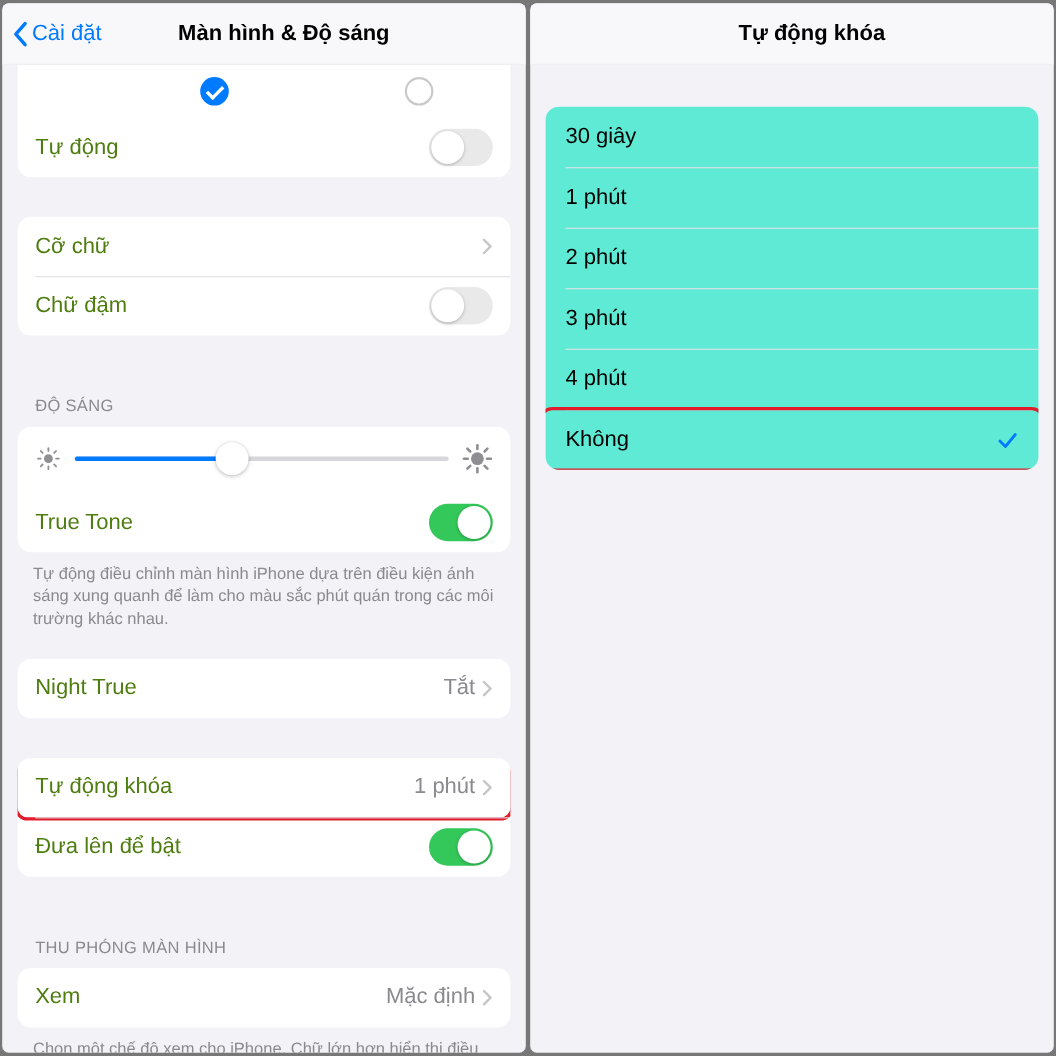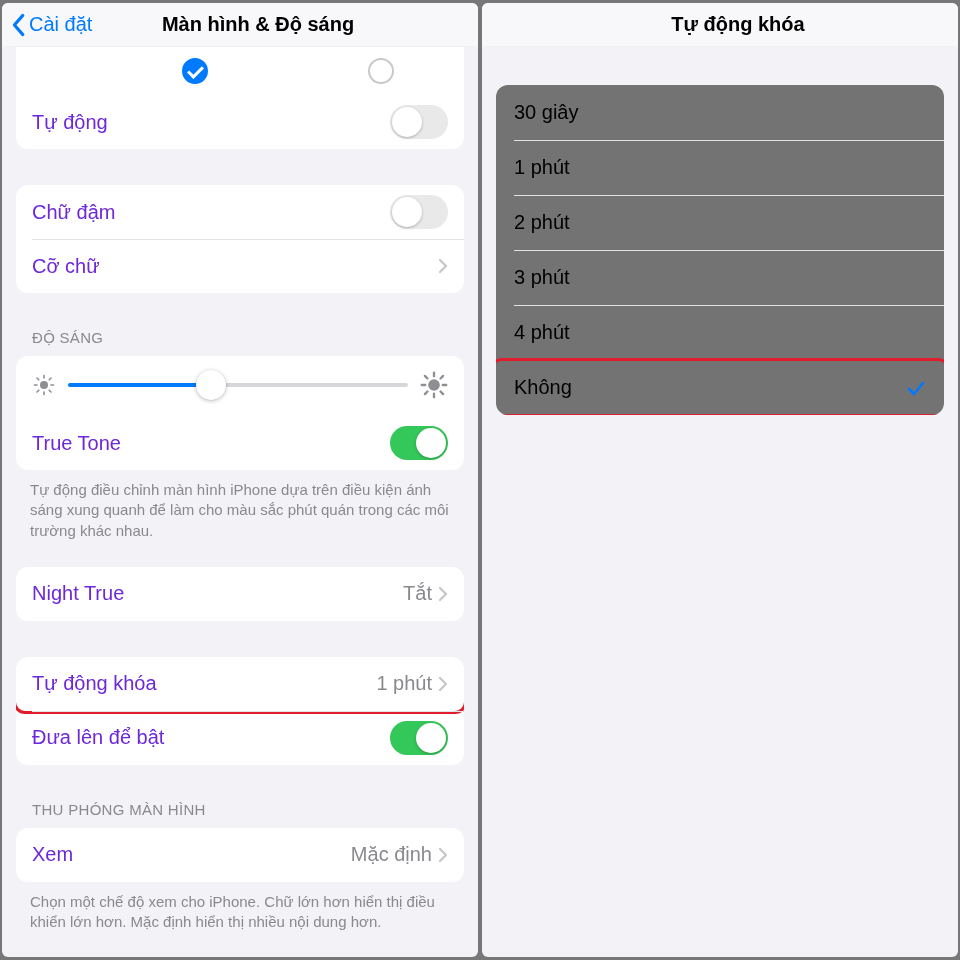--- a/index.html
+++ b/index.html
@@ -21,21 +21,21 @@
     width: 476px;
     height: 954px;
     background: #f2f2f7;
     border-radius: 6px;
     overflow: hidden;
     position: relative;
     display: flex;
     flex-direction: column;
   }
   .navbar {
-    height: 44px;
+    height: 56px;
     background: rgba(248,248,250,0.94);
     border-bottom: 1px solid rgba(0,0,0,0.03);
     display: flex;
     align-items: center;
     justify-content: center;
     position: relative;
     flex: 0 0 auto;
     padding-left: 36px;
   }
   .nav-back {
@@ -79,21 +79,21 @@
   }
   .row + .row::before {
     content: "";
     position: absolute;
     left: 16px; right: 0; top: 0;
     height: 1px;
     background: #e2e2e6;
   }
   .row-label {
     font-size: 20px;
-    color: #6d28d9;
+    color: #4d7c0f;
   }
   .row-value {
     font-size: 20px;
     color: #8a8a8e;
     margin-right: 6px;
   }
   .row-right { display: flex; align-items: center; }
   .chev { color: #c6c6c9; }
   .chev svg { width: 10px; height: 16px; display: block; }
   .toggle {
@@ -112,21 +112,21 @@
     background: #fff;
     box-shadow: 0 1px 3px rgba(0,0,0,0.25);
     transition: none;
   }
   .toggle.on .knob { left: 26px; }
   .section-header {
     font-size: 15px;
     color: #8a8a8e;
     letter-spacing: 0.3px;
     padding: 0 30px 10px 30px;
-    margin-top: 36px;
+    margin-top: 56px;
   }
   .section-footer {
     font-size: 15px;
     color: #8a8a8e;
     line-height: 1.35;
     padding: 10px 28px 0 28px;
   }
   .highlight {
     position: relative;
   }
@@ -215,21 +215,21 @@
     transform: rotate(45deg);
   }
   .radio-strip {
     display: flex;
     align-items: center;
     gap: 160px;
     padding-left: 95px;
   }
   
   .opt-group {
-    background: #737373;
+    background: #5eead4;
     border-radius: 12px;
     margin: 38px 14px 0 14px;
     overflow: hidden;
     text-align: right;
   }
   .opt {
     min-height: 55px;
     padding: 0 18px;
     display: flex;
     align-items: center;
@@ -288,32 +288,32 @@
         <div class="row">
           <span class="row-label">Tự động</span>
           <div class="toggle">
                 <div class="knob"></div>
               </div>
         </div>
       </div>
 
       <div class="group spaced">
         <div class="row">
-          <span class="row-label">Chữ đậm</span>
-          <div class="toggle">
-                <div class="knob"></div>
-              </div>
-        </div>
-        <div class="row">
           <span class="row-label">Cỡ chữ</span>
           <span class="chev">
                 <svg viewBox="0 0 10 16">
                   <polyline points="2,2 8,8 2,14" fill="none" stroke="#c6c6c9" stroke-width="2.2" stroke-linecap="round" stroke-linejoin="round"></polyline>
                 </svg>
               </span>
+        </div>
+        <div class="row">
+          <span class="row-label">Chữ đậm</span>
+          <div class="toggle">
+                <div class="knob"></div>
+              </div>
         </div>
       </div>
 
       <div class="section-header">ĐỘ SÁNG</div>
       <div class="group" style="margin-top:0">
         <div class="slider-row">
           <span class="sun">
             <svg viewBox="0 0 24 24">
                   <circle cx="12" cy="12" r="4" fill="#8e8e93"></circle>
                   <g stroke="#8e8e93" stroke-width="1.6" stroke-linecap="round">

